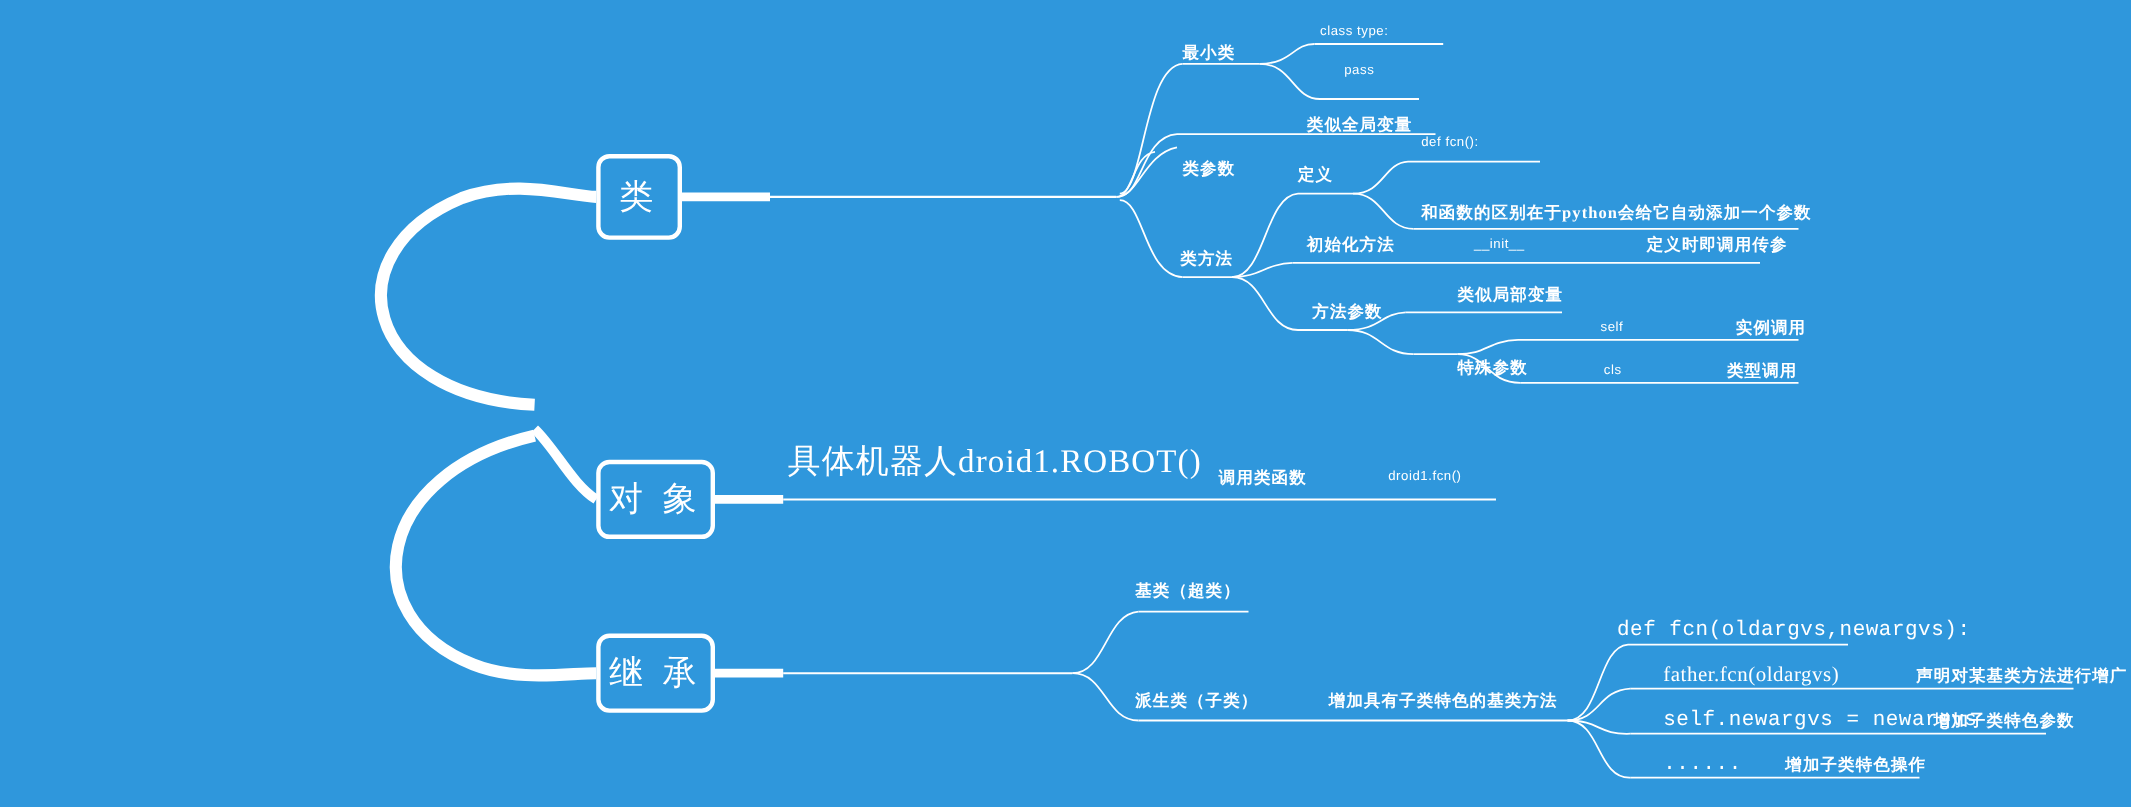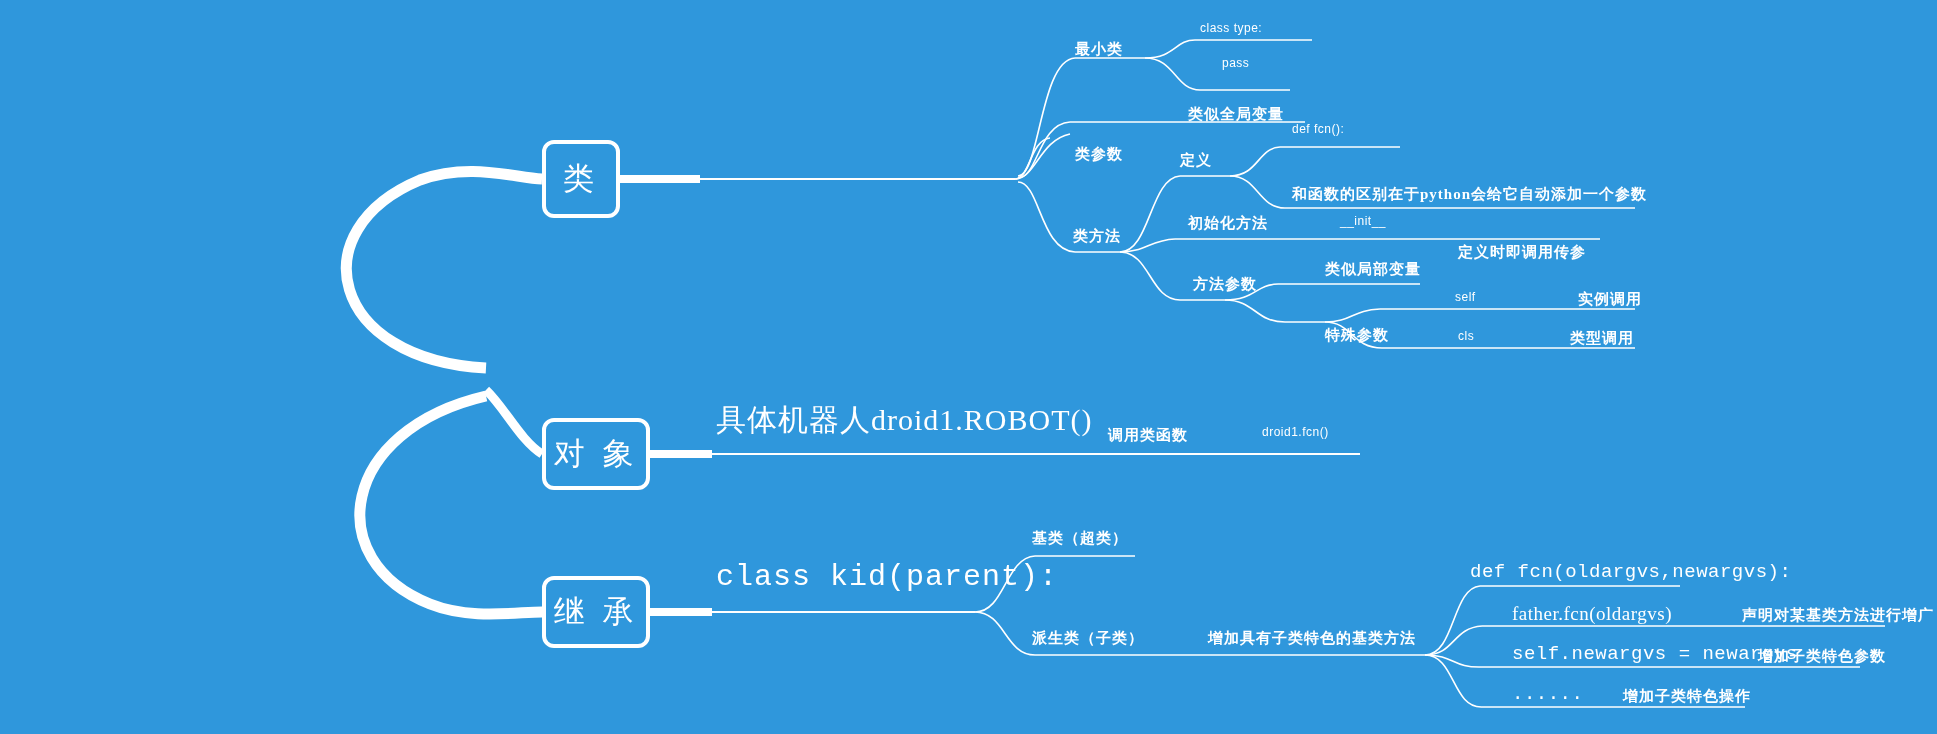--- a/index.html
+++ b/index.html
@@ -154,36 +154,35 @@
   <div class="lbl small-cjk" style="left:1188px;top:107px;">类似全局变量</div>
 
   <div class="lbl small-cjk" style="left:1073px;top:229px;">类方法</div>
 
   <div class="lbl small-cjk" style="left:1180px;top:153px;">定义</div>
   <div class="lbl small-mono" style="left:1292px;top:123px;">def fcn():</div>
   <div class="lbl small-cjk" style="left:1292px;top:187px;">和函数的区别在于python会给它自动添加一个参数</div>
 
   <div class="lbl small-cjk" style="left:1188px;top:216px;">初始化方法</div>
   <div class="lbl small-mono" style="left:1340px;top:215px;">__init__</div>
-  <div class="lbl small-cjk" style="left:1458px;top:216px;margin-top:29px;">定义时即调用传参</div>
+  <div class="lbl small-cjk" style="left:1497px;top:216px;">定义时即调用传参</div>
 
   <div class="lbl small-cjk" style="left:1193px;top:277px;">方法参数</div>
   <div class="lbl small-cjk" style="left:1325px;top:262px;">类似局部变量</div>
   <div class="lbl small-cjk" style="left:1325px;top:328px;">特殊参数</div>
 
   <div class="lbl small-mono" style="left:1455px;top:291px;">self</div>
   <div class="lbl small-cjk" style="left:1578px;top:292px;">实例调用</div>
   <div class="lbl small-mono" style="left:1458px;top:330px;">cls</div>
   <div class="lbl small-cjk" style="left:1570px;top:331px;">类型调用</div>
 
   <div class="lbl lvl2 cjkmix" style="left:716px;top:405px;">具体机器人droid1.ROBOT()</div>
   <div class="lbl small-cjk" style="left:1108px;top:428px;">调用类函数</div>
   <div class="lbl small-mono" style="left:1262px;top:426px;">droid1.fcn()</div>
 
-  <div class="lbl lvl2" style="left:716px;top:562px;">class kid(parent):</div>
   <div class="lbl small-cjk" style="left:1032px;top:531px;">基类（超类）</div>
   <div class="lbl small-cjk" style="left:1032px;top:631px;">派生类（子类）</div>
   <div class="lbl small-cjk" style="left:1208px;top:631px;">增加具有子类特色的基类方法</div>
 
   <div class="lbl mid-mono" style="left:1470px;top:563px;">def fcn(oldargvs,newargvs):</div>
 
   <div class="lbl mid-mono" style="left:1512px;top:604px;font-family:Liberation Serif, serif;">father.fcn(oldargvs)</div>
   <div class="lbl small-cjk" style="left:1742px;top:608px;">声明对某基类方法进行增广</div>
 
   <div class="lbl mid-mono" style="left:1512px;top:645px;">self.newargvs = newargvs</div>

